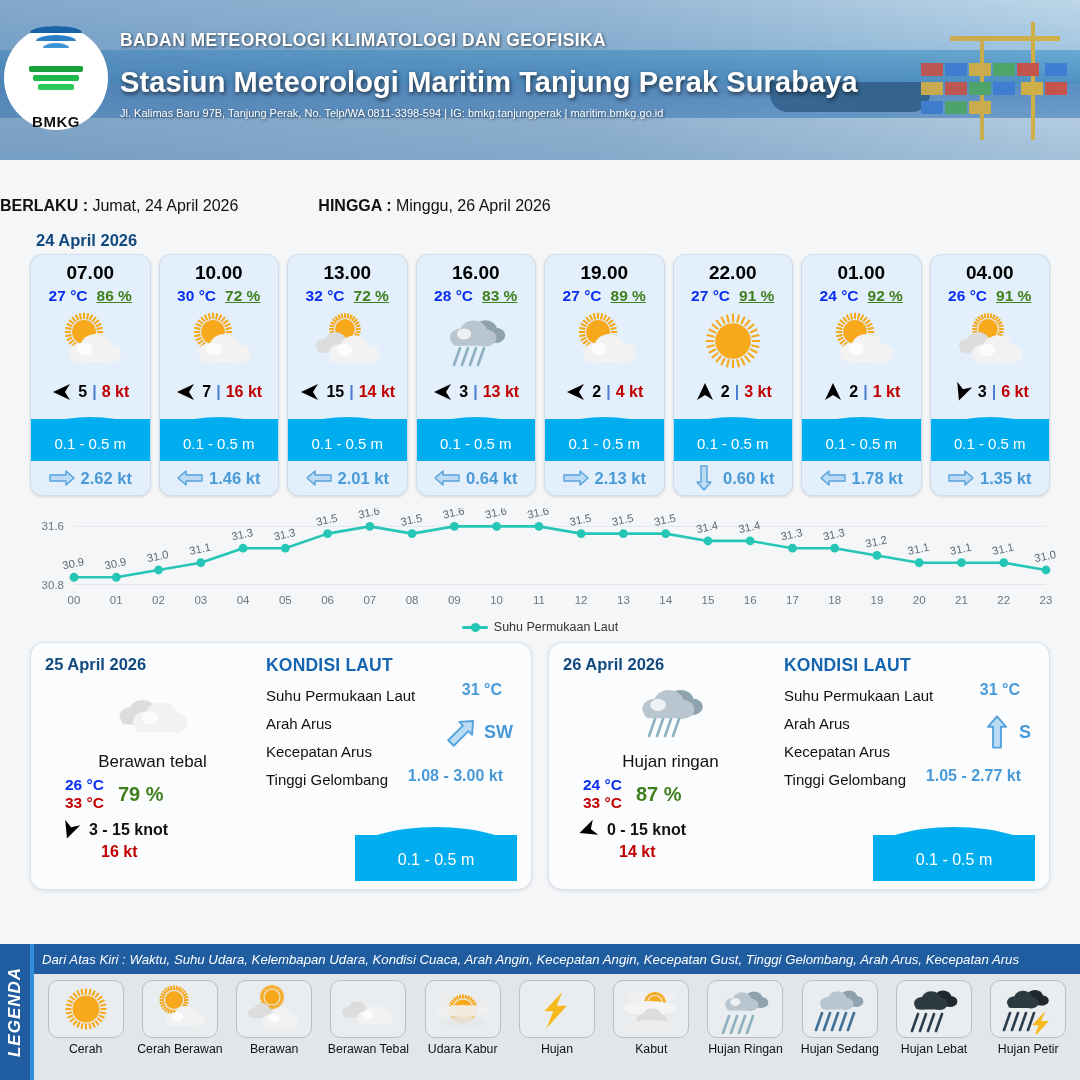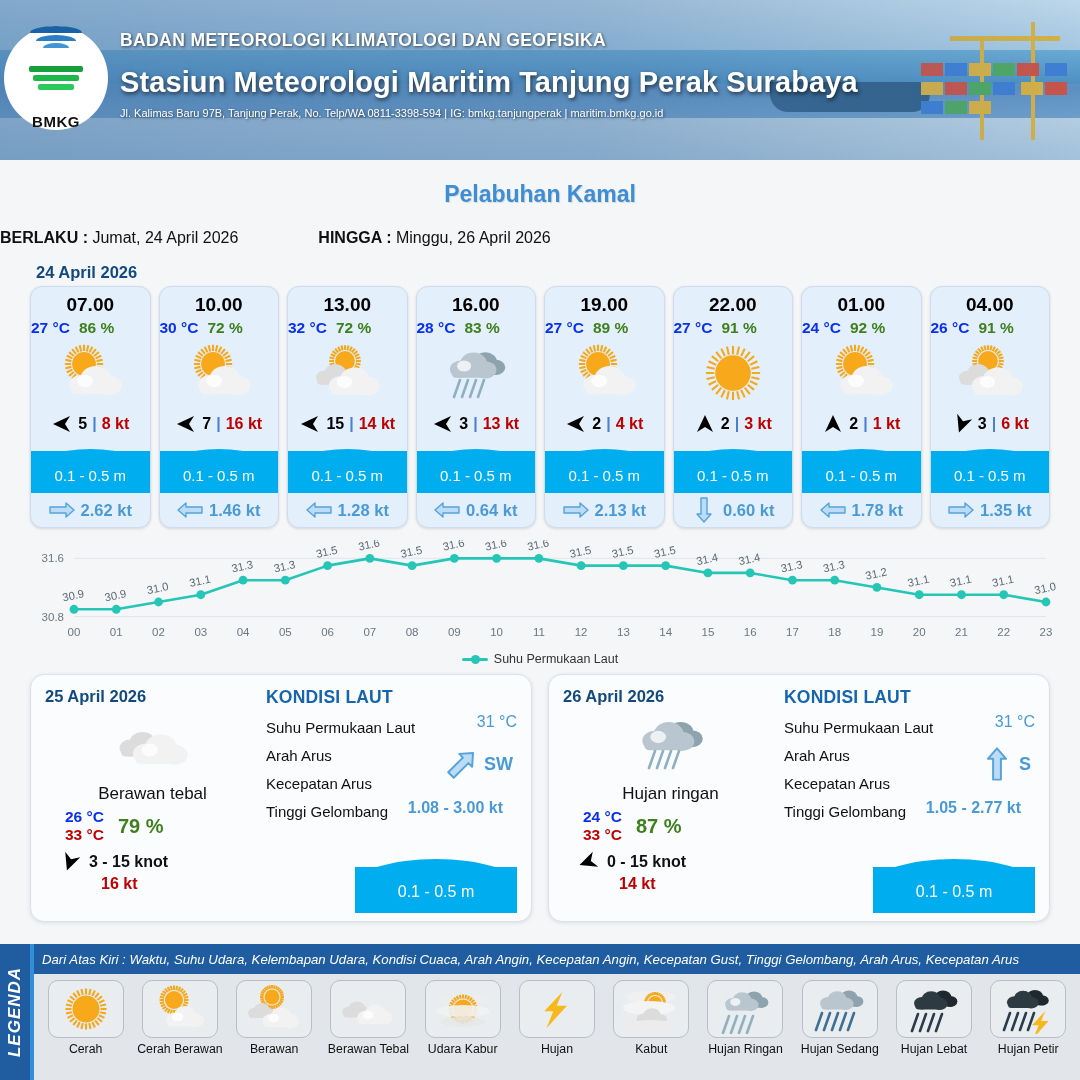--- a/index.html
+++ b/index.html
@@ -74,23 +74,23 @@
 
   
   .date-label { margin:16px 0 4px 36px; font-size:16.5px; font-weight:bold; color:#124a80; }
 
   
   .cards { display:flex; gap:8px; padding:0 30px; }
   .card { width:127px; background:#e3effa; border:1px solid #cdddee;
     border-radius:12px; overflow:hidden; position:relative;
     box-shadow:0 1px 3px rgba(0,0,0,.13); }
   .c-time { text-align:center; font-size:19px; font-weight:bold; color:#000; padding-top:7px; }
-  .c-th { display:flex; gap:9px; margin-top:3px; }
+  .c-th { display:flex; justify-content:center; gap:9px; margin-top:3px; }
   .c-temp { font-size:15.5px; font-weight:bold; color:#0a2ff0; }
-  .c-hum  { font-size:15.5px; font-weight:bold; color:#3f7f1e; }
+  .c-hum  { font-size:15.5px; font-weight:bold; color:#3f7f1e;text-decoration:underline; }
   .c-icon { height:72px; display:flex; align-items:center; justify-content:center; }
   .c-wind { display:flex; align-items:center; justify-content:center; gap:5px;
     height:30px; font-size:16px; }
   .c-wdeg { font-weight:bold; color:#000; }
   .c-wsep { color:#4d7fd0; font-weight:bold; }
   .c-wkt  { font-weight:bold; color:#c00000; }
   .c-wave { position:relative; height:52px; margin-top:2px; }
   .c-wave .wv { position:absolute; left:0; right:0; bottom:0; height:42px; background:#00aeef; }
   .c-wave .wv-top { position:absolute; left:0; right:0; top:8px; height:22px;
     background:#00aeef; border-radius:50% 50% 0 0 / 100% 100% 0 0; }
@@ -121,21 +121,21 @@
   .d-tcol { display:flex; flex-direction:column; }
   .d-tmin { font-size:15.5px; font-weight:bold; color:#0a2ff0; }
   .d-tmax { font-size:15.5px; font-weight:bold; color:#c00000; }
   .d-hum  { font-size:20px; font-weight:bold; color:#3f7f1e; }
   .d-wind { display:flex; align-items:center; gap:8px; margin-top:8px; padding-left:14px;
     font-size:16px; font-weight:bold; color:#111; }
   .d-gust { margin-top:3px; padding-left:56px; font-size:16px; font-weight:bold; color:#c00000; }
   .d-right { flex:1; padding-left:6px; position:relative; }
   .d-rt-title { font-size:17.5px; font-weight:bold; color:#1565b0; letter-spacing:.2px; }
   .d-row { font-size:15px; color:#111; margin-top:11px; }
-  .d-sst { position:absolute; right:0; top:26px; font-size:16px; font-weight:normal; color:#4a9ad8; }
+  .d-sst { position:absolute; right:15px; top:26px; font-size:16px; font-weight:bold; color:#4a9ad8; }
   .d-arus { position:absolute; right:4px; top:64px; display:flex; align-items:center; gap:5px;
     font-size:18px; font-weight:bold; color:#4a9ad8; }
   .d-spd { position:absolute; right:14px; top:112px; font-size:16px; font-weight:bold; color:#4a9ad8; }
   .d-wavebox { position:absolute; right:0px; bottom:-2px; width:162px; height:60px; }
   .d-wavebox .wv { position:absolute; left:0; right:0; bottom:0; height:46px; background:#00aeef; }
   .d-wavebox .wv-top { position:absolute; left:0; right:0; top:6px; height:26px; background:#00aeef;
     border-radius:50% 50% 0 0 / 100% 100% 0 0; }
   .d-wavebox .wv-txt { position:absolute; left:0; right:0; bottom:12px; text-align:center;
     color:#fff; font-size:16px; z-index:3; }
 
@@ -190,21 +190,20 @@
   </div>
 
   <div class="hdr-text">
     <div class="hdr-line1">BADAN METEOROLOGI KLIMATOLOGI DAN GEOFISIKA</div>
     <div class="hdr-line2">Stasiun Meteorologi Maritim Tanjung Perak Surabaya</div>
     <div class="hdr-line3">Jl. Kalimas Baru 97B, Tanjung Perak, No. Telp/WA 0811-3398-594 | IG: bmkg.tanjungperak | maritim.bmkg.go.id</div>
   </div>
 </div>
 
 <div class="title-wrap">
-  <div class="title-sub">Pelabuhan Kamal</div>
   <div class="valid-row">
     <div>
       <b>BERLAKU :</b>
       <span>Jumat, 24 April 2026</span>
     </div>
     <div>
       <b>HINGGA :</b>
       <span>Minggu, 26 April 2026</span>
     </div>
   </div>
@@ -420,21 +419,21 @@
       <div class="wv"></div>
       <div class="wv-top"></div>
       <div class="wv-txt">0.1 - 0.5 m</div>
     </div>
     <div class="c-cur">
       <span style="display:flex">
           <svg width="26" height="20" viewBox="0 0 26 20" style="transform:rotate(0deg)">
     <path d="M1 10 L9 3 L9 7 L25 7 L25 13 L9 13 L9 17 Z" fill="#bcdcf5" stroke="#55a3dd" stroke-width="1.4" stroke-linejoin="round"></path>
           </svg>
         </span>
-      <span>1.28 kt</span>
+      <span>2.01 kt</span>
     </div>
     </div>
     <div class="card">
     <div class="c-time">16.00</div>
     <div class="c-th">
       <span class="c-temp">28 °C</span>
       <span class="c-hum">83 %</span>
     </div>
     <div class="c-icon">
         <svg width="86" height="66" viewBox="0 0 86 66">

